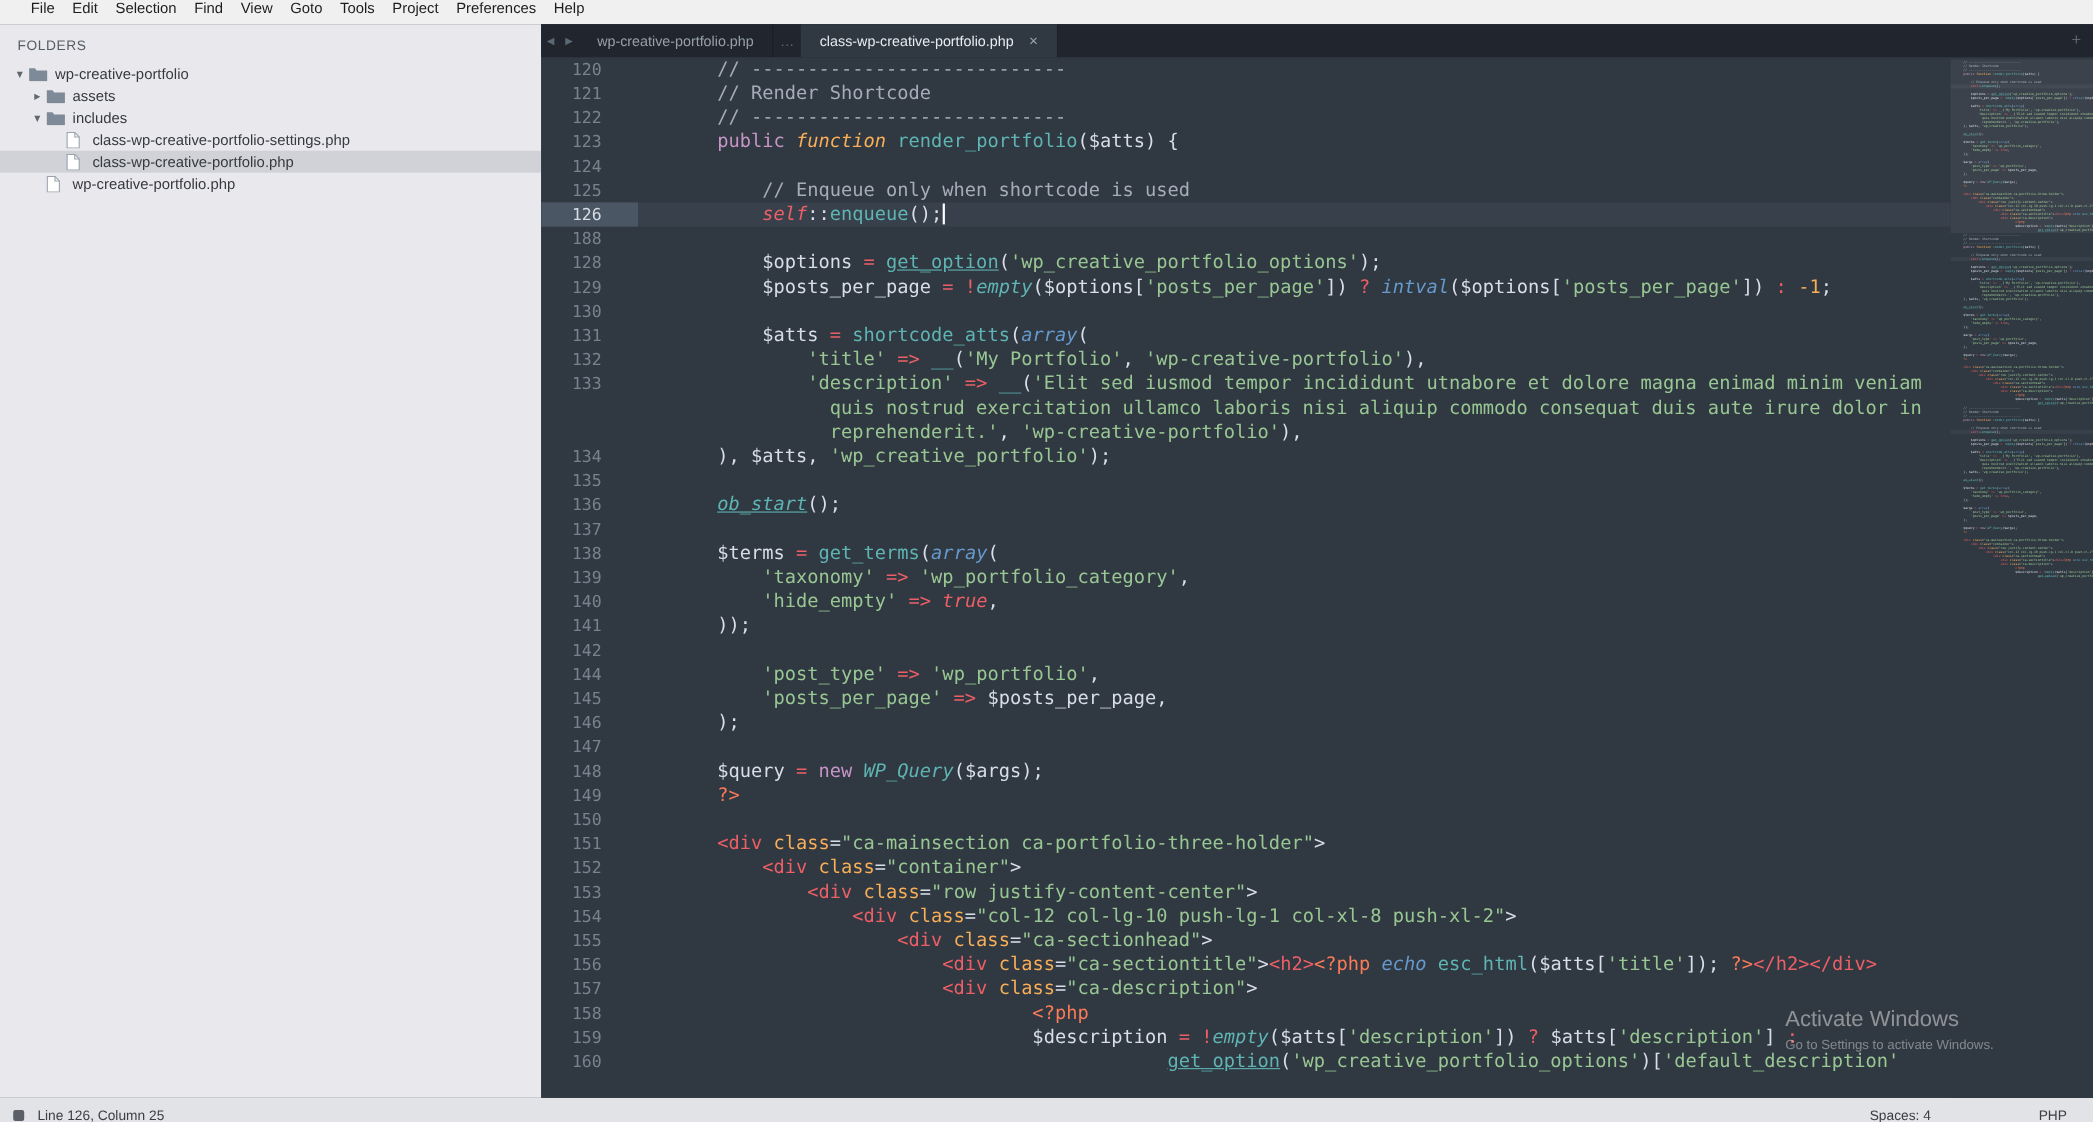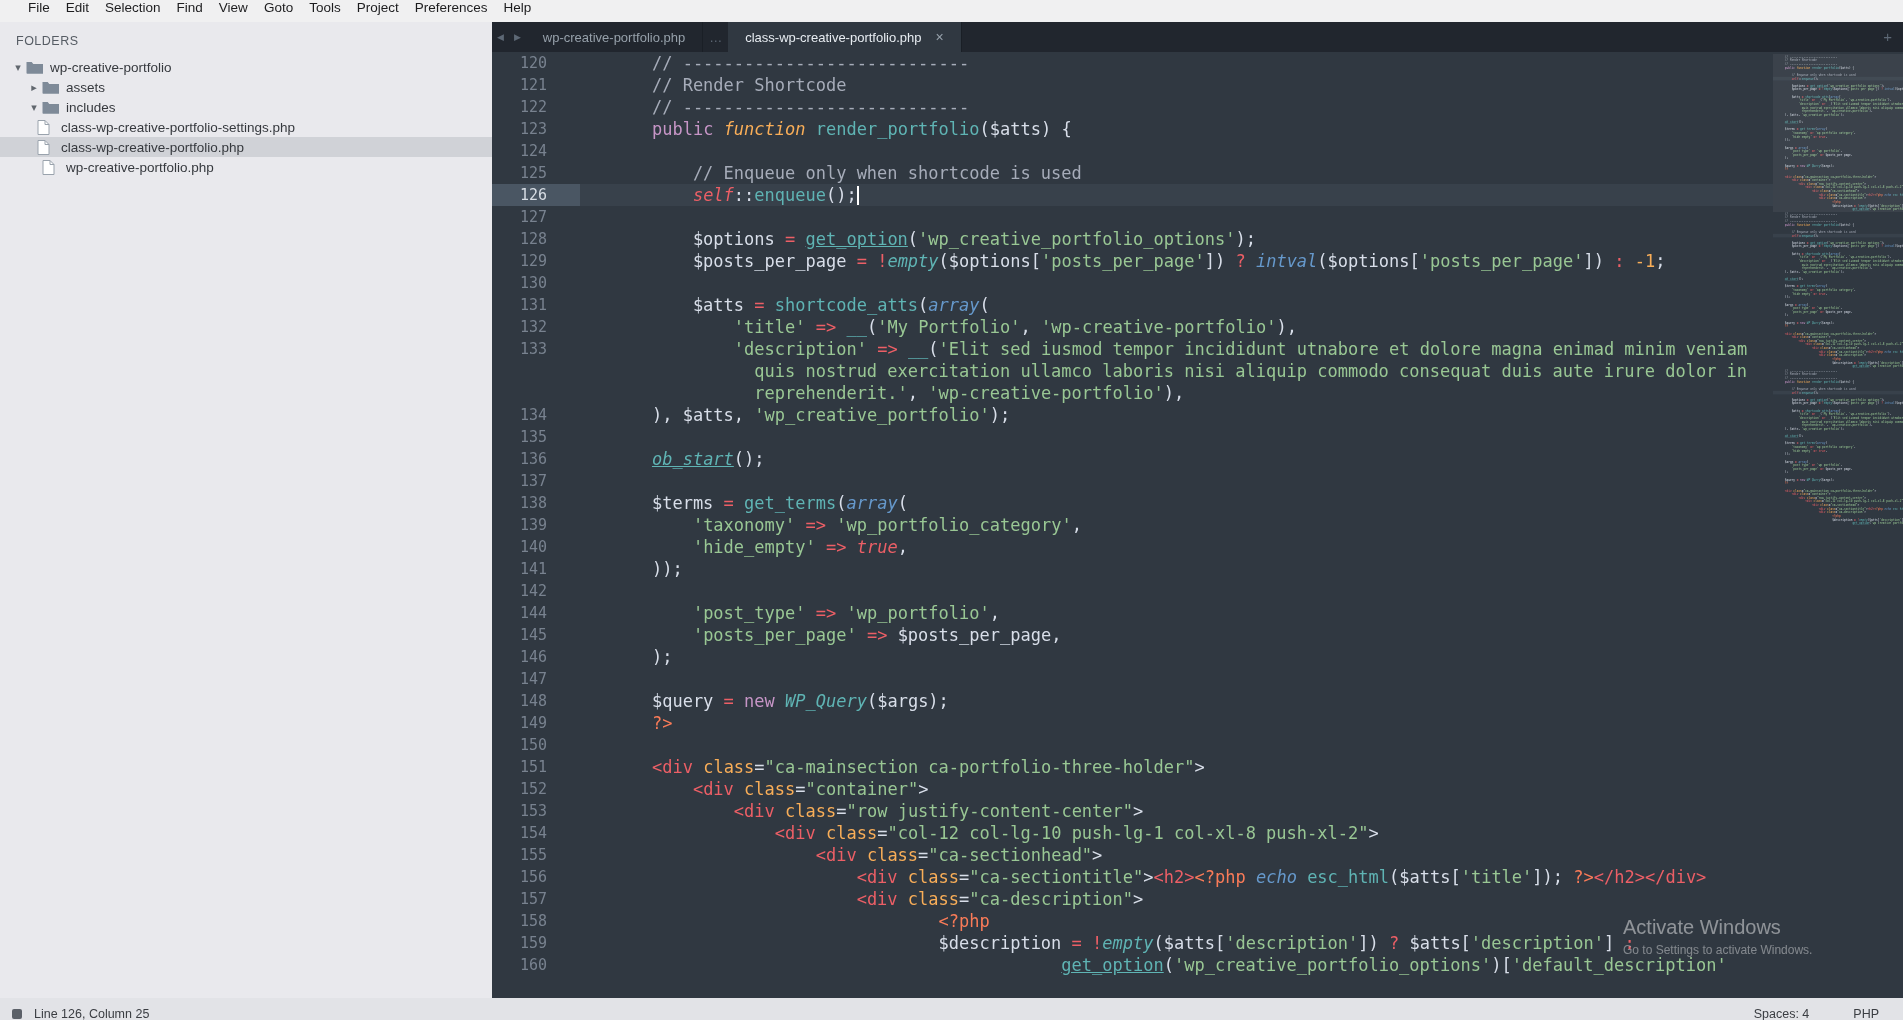--- a/index.html
+++ b/index.html
@@ -18,21 +18,21 @@
   .menu-item{padding:0 8px;cursor:default}
 
   
   .main{display:flex;height:976px;width:100%}
 
   
   .sidebar{width:492px;flex:none;background:var(--sidebar_bg);overflow:hidden}
   .folders-header{font-size:12.5px;color:#565c64;letter-spacing:.5px;padding:12px 16px 9px 16px}
   .tree-row{height:20px;display:flex;align-items:center;font-size:13.5px;color:#36393e;white-space:nowrap}
   .tree-row.selected{background:var(--selection_row)}
-  .lvl0{padding-left:10px}.lvl1{padding-left:26px}.lvl2{padding-left:21px}
+  .lvl0{padding-left:10px}.lvl1{padding-left:26px}.lvl2{padding-left:44px}
   .arrow{width:16px;flex:none;text-align:center;font-size:11px;color:#61676e}
   .ticon{width:20px;flex:none;display:flex;align-items:center}
   .tlabel{margin-left:4px}
 
   
   .editor{flex:1;min-width:0;display:flex;flex-direction:column;background:var(--editor_bg)}
   .tabbar{height:30px;flex:none;background:var(--tabbar_bg);display:flex;align-items:stretch;position:relative}
   .tab-scroll{color:#5d6875;font-size:9px;align-self:center;padding:0 5px}
   .tab{display:flex;align-items:center;padding:0 17px;font-size:13px;color:#96a0aa;
        border-right:1px solid #1a1f26;cursor:default}
@@ -83,21 +83,21 @@
   
   .watermark{position:absolute;left:1131px;top:864px;z-index:5;pointer-events:none}
   .wm-title{font-size:20px;color:rgba(255,255,255,.46)}
   .wm-sub{font-size:12px;margin-top:4px;color:rgba(255,255,255,.40)}
 
   
   .statusbar{height:32px;background:var(--statusbar_bg);display:flex;align-items:center;
              font-size:12.5px;color:#3a3d42;padding:0 24px 0 12px}
   .status-icon{width:10px;height:10px;background:#5b6068;border-radius:2px;margin-right:12px;flex:none}
   .spacer{flex:1}
-  .st-spaces{margin-right:44px}
+  .st-spaces{margin-right:98px}
 </style>
 </head>
 <body>
 
 <div class="menubar">
     <span class="menu-item">File</span>
     <span class="menu-item">Edit</span>
     <span class="menu-item">Selection</span>
     <span class="menu-item">Find</span>
     <span class="menu-item">View</span>
@@ -189,21 +189,21 @@
       </div>
     <div class="codewrap">
       <div id="code" class="code">
           <div class="line"><span class="num">120</span><span class="txt"><span class="tk-c">    // ----------------------------</span></span></div>
           <div class="line"><span class="num">121</span><span class="txt"><span class="tk-c">    // Render Shortcode</span></span></div>
           <div class="line"><span class="num">122</span><span class="txt"><span class="tk-c">    // ----------------------------</span></span></div>
           <div class="line"><span class="num">123</span><span class="txt"><span class="tk-p">    </span><span class="tk-k">public</span><span class="tk-p"> </span><span class="tk-s">function</span><span class="tk-p"> </span><span class="tk-f">render_portfolio</span><span class="tk-p">($atts) {</span></span></div>
           <div class="line"><span class="num">124</span><span class="txt"></span></div>
           <div class="line"><span class="num">125</span><span class="txt"><span class="tk-c">        // Enqueue only when shortcode is used</span></span></div>
           <div class="line active"><span class="num">126</span><span class="txt"><span class="tk-p">        </span><span class="tk-cn">self</span><span class="tk-p">::</span><span class="tk-f">enqueue</span><span class="tk-p">();</span><span class="cursor"></span></span></div>
-          <div class="line"><span class="num">127</span><span class="txt"></span></div>
+          <div class="line"><span class="num">188</span><span class="txt"></span></div>
           <div class="line"><span class="num">128</span><span class="txt"><span class="tk-p">        $options </span><span class="tk-o">=</span><span class="tk-p"> </span><span class="tk-fu">get_option</span><span class="tk-p">(</span><span class="tk-str">'wp_creative_portfolio_options'</span><span class="tk-p">);</span></span></div>
           <div class="line"><span class="num">129</span><span class="txt"><span class="tk-p">        $posts_per_page </span><span class="tk-o">=</span><span class="tk-p"> </span><span class="tk-o">!</span><span class="tk-bi">empty</span><span class="tk-p">($options[</span><span class="tk-str">'posts_per_page'</span><span class="tk-p">]) </span><span class="tk-o">?</span><span class="tk-p"> </span><span class="tk-b">intval</span><span class="tk-p">($options[</span><span class="tk-str">'posts_per_page'</span><span class="tk-p">]) </span><span class="tk-o">:</span><span class="tk-p"> </span><span class="tk-n">-1</span><span class="tk-p">;</span></span></div>
           <div class="line"><span class="num">130</span><span class="txt"></span></div>
           <div class="line"><span class="num">131</span><span class="txt"><span class="tk-p">        $atts </span><span class="tk-o">=</span><span class="tk-p"> </span><span class="tk-f">shortcode_atts</span><span class="tk-p">(</span><span class="tk-b">array</span><span class="tk-p">(</span></span></div>
           <div class="line"><span class="num">132</span><span class="txt"><span class="tk-p">            </span><span class="tk-str">'title'</span><span class="tk-p"> </span><span class="tk-o">=&gt;</span><span class="tk-p"> </span><span class="tk-f">__</span><span class="tk-p">(</span><span class="tk-str">'My Portfolio'</span><span class="tk-p">, </span><span class="tk-str">'wp-creative-portfolio'</span><span class="tk-p">),</span></span></div>
           <div class="line"><span class="num">133</span><span class="txt"><span class="tk-p">            </span><span class="tk-str">'description'</span><span class="tk-p"> </span><span class="tk-o">=&gt;</span><span class="tk-p"> </span><span class="tk-f">__</span><span class="tk-p">(</span><span class="tk-str">'Elit sed iusmod tempor incididunt utnabore et dolore magna enimad minim veniam</span></span></div>
           <div class="line"><span class="num"></span><span class="txt"><span class="tk-str">              quis nostrud exercitation ullamco laboris nisi aliquip commodo consequat duis aute irure dolor in</span></span></div>
           <div class="line"><span class="num"></span><span class="txt"><span class="tk-str">              reprehenderit.'</span><span class="tk-p">, </span><span class="tk-str">'wp-creative-portfolio'</span><span class="tk-p">),</span></span></div>
           <div class="line"><span class="num">134</span><span class="txt"><span class="tk-p">    ), $atts, </span><span class="tk-str">'wp_creative_portfolio'</span><span class="tk-p">);</span></span></div>
           <div class="line"><span class="num">135</span><span class="txt"></span></div>

